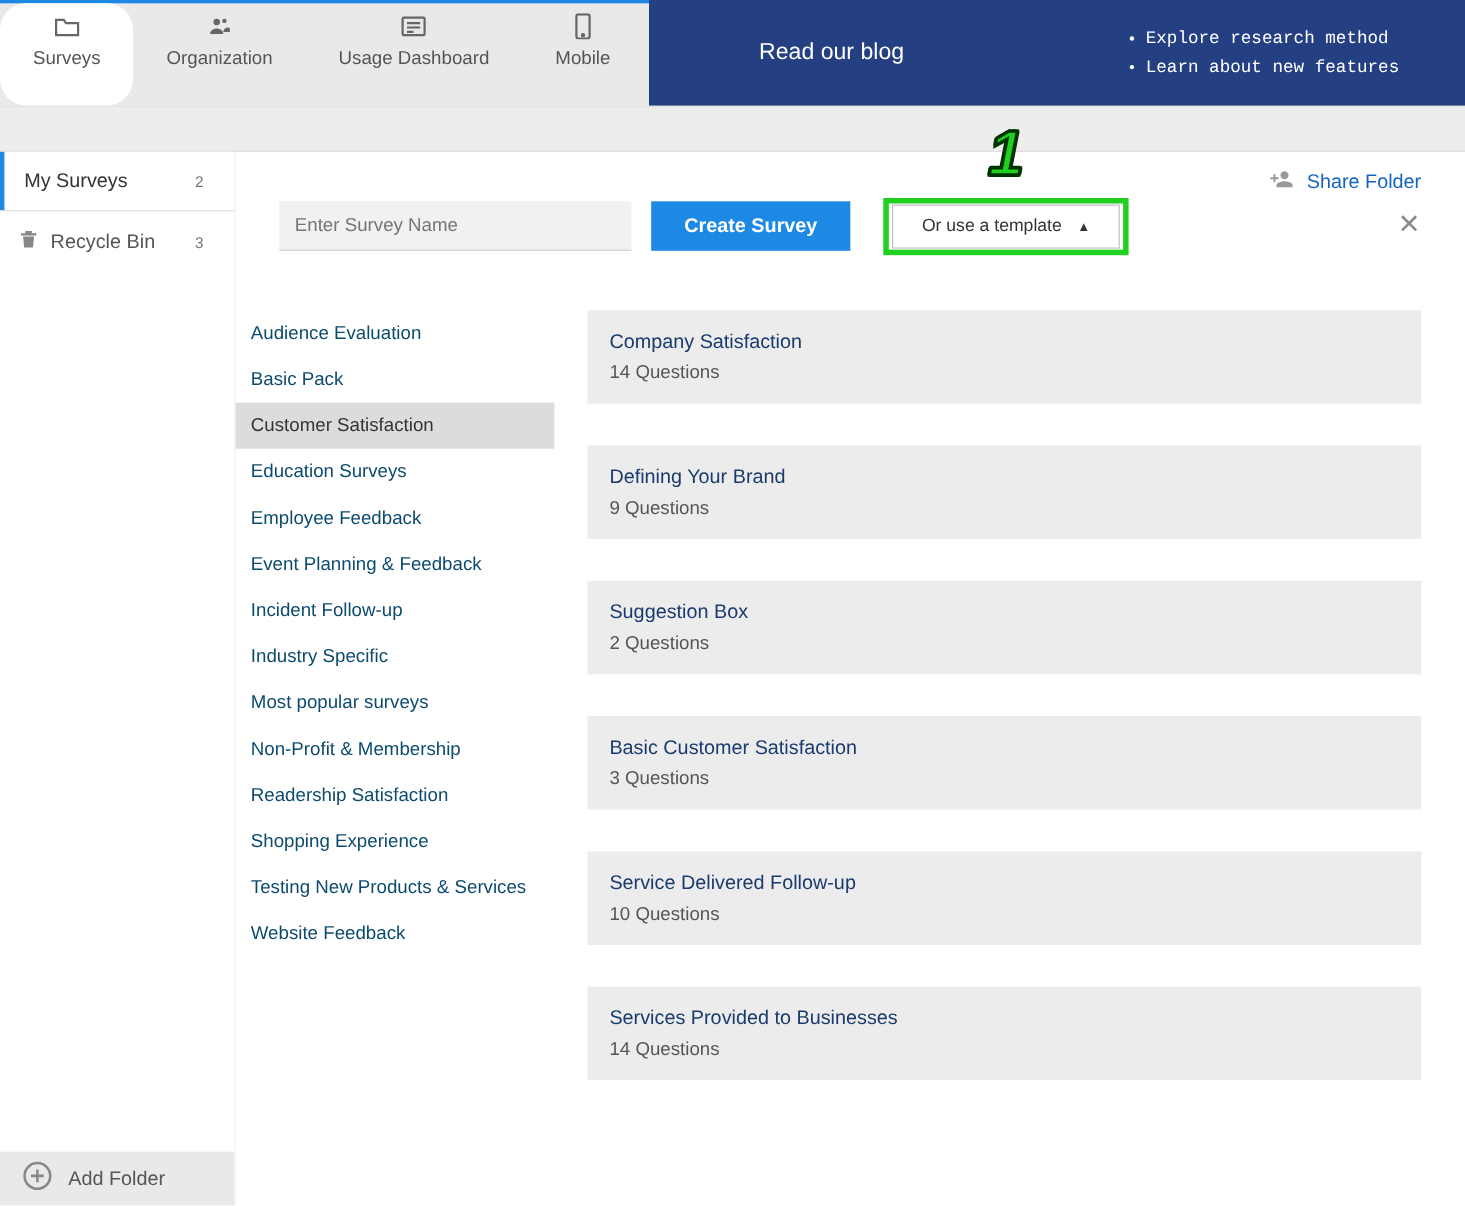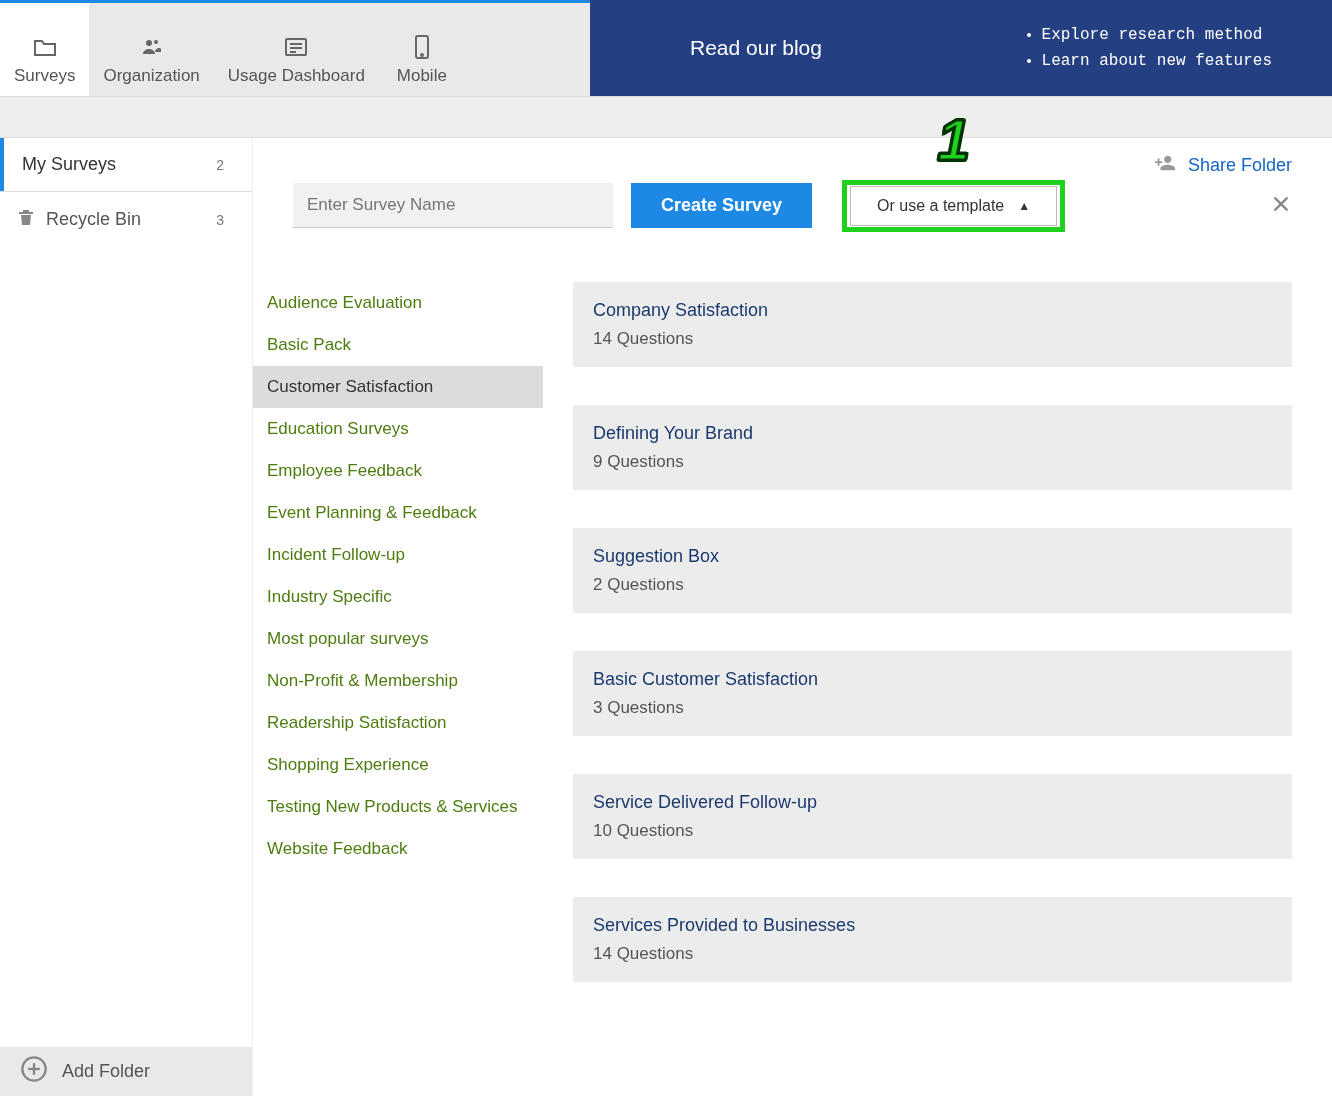--- a/index.html
+++ b/index.html
@@ -1,34 +1,34 @@
 <!DOCTYPE html>
 <html><head>
 <meta charset="utf-8">
 <style>
   * { box-sizing: border-box; margin: 0; padding: 0; }
   body { font-family: -apple-system, BlinkMacSystemFont, "Segoe UI", Arial, sans-serif; background: #fff; width: 1332px; height: 1096px; overflow: hidden; }
   
   .topbar { display: flex; height: 96px; }
   .topnav { display: flex; background: #e9e9e9; flex: 0 0 590px; border-top: 3px solid #1e88e5; position: relative; }
-  .topnav-item { display: flex; flex-direction: column; align-items: center; justify-content: flex-end; padding: 10px 14px; cursor: pointer; color: #555; min-width: 86px; }
+  .topnav-item { display: flex; flex-direction: column; align-items: center; justify-content: flex-start; padding: 10px 30px; cursor: pointer; color: #555; min-width: 86px; border-radius: 24px; }
   .topnav-item.active { background: #fff; }
   .topnav-item .icon { width: 30px; height: 22px; margin-bottom: 8px; display:flex; align-items:center; justify-content:center; color:#555;}
   .topnav-item .label { font-size: 17px; color: #555; }
   
   .bluebox { flex: 1; background: #243f82; color: #fff; display: flex; align-items: center; padding: 0 30px; }
   .bluebox .blog { font-size: 21px; font-weight: 400; margin-left: 70px; }
   .bluebox ul { list-style: disc; margin-left: auto; margin-right: 30px; font-family: Liberation Mono, monospace; }
   .bluebox ul li { font-size: 16px; padding: 4px 0; }
   
   .subbar { height: 42px; background: #ededed; border-top:1px solid #ddd; border-bottom:1px solid #ddd;}
   
   .main { display: flex; height: calc(100% - 138px); }
   
-  .sidebar { width: 253px; background: #fff; border-right: 1px solid #eee; display:flex; flex-direction:column;}
+  .sidebar { width: 214px; background: #fff; border-right: 1px solid #eee; display:flex; flex-direction:column;}
   .sidebar-item { display: flex; align-items: center; padding: 16px 18px; font-size: 18px; color: #555; cursor:pointer; }
   .sidebar-item.active { border-left: 4px solid #1e88e5; color:#333; font-weight:500;}
   .sidebar-item .count { margin-left: auto; font-size: 14px; color: #777; padding-right:10px;}
   .sidebar-item .trash-icon { margin-right: 12px; color:#888;}
   .sidebar-divider { height:1px; background:#ddd; margin: 0; }
   .sidebar-spacer { flex:1; }
   .add-folder { display:flex; align-items:center; padding:8px 20px; background:#e9e9e9; color:#555; font-size:18px; cursor:pointer;}
   .add-folder .plus-icon { margin-right:14px; }
   
   .content { flex:1; padding: 0; display:flex; flex-direction:column; }
@@ -44,21 +44,21 @@
   .template-dd { background:#fff; border:1px solid #bbb; padding:10px 26px; font-size:16px; color:#333; display:flex; align-items:center; cursor:pointer; gap:14px;}
   .template-dd .arrow-up { font-size:12px;}
   .template-highlight { position:absolute; top:-6px; left:-8px; right:-8px; bottom:-6px; border:5px solid #1fd01f; pointer-events:none;}
   .action-row .close-btn { margin-left:auto; cursor:pointer; color:#888;}
   
   .annotation-1 { position:absolute; top:-80px; left:50%; transform:translateX(-50%); font-size:58px; font-weight:900; color:#1fd01f; -webkit-text-stroke: 3px #003300; text-shadow: 2px 0 #003300, -2px 0 #003300, 0 2px #003300, 0 -2px #003300; font-style: italic;}
   
   .templates-area { display:flex; padding: 44px 40px 0 0; gap: 30px; overflow:auto;}
   
   .cat-list { flex: 0 0 290px; }
-  .cat-item { padding: 11px 14px 11px 14px; font-size:17px; color:#4d7c0f; cursor:pointer;}
+  .cat-item { padding: 11px 14px 11px 14px; font-size:17px; color:#0c4a6e; cursor:pointer;}
   .cat-item.selected { background:#dcdcdc; color:#333; font-weight:400;}
   
   .tmpl-list { flex:1; display:flex; flex-direction:column; gap: 38px; padding-bottom:40px; }
   .tmpl-card { background:#ececec; padding: 18px 20px; cursor:pointer;}
   .tmpl-title { color:#1a3a6e; font-size:18px; font-weight:500; margin-bottom:8px;}
   .tmpl-sub { color:#555; font-size:17px;}
 </style>
 </head>
 <body>
 

